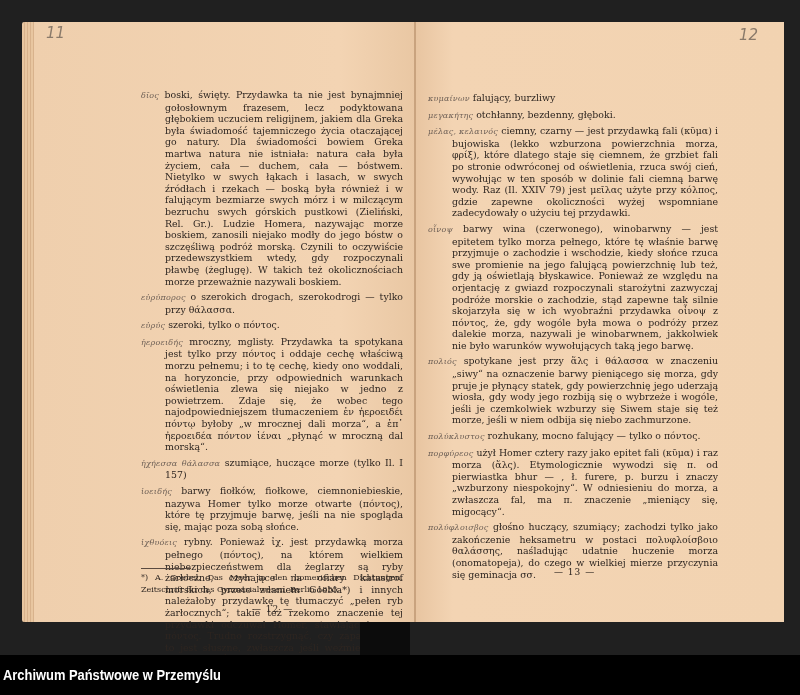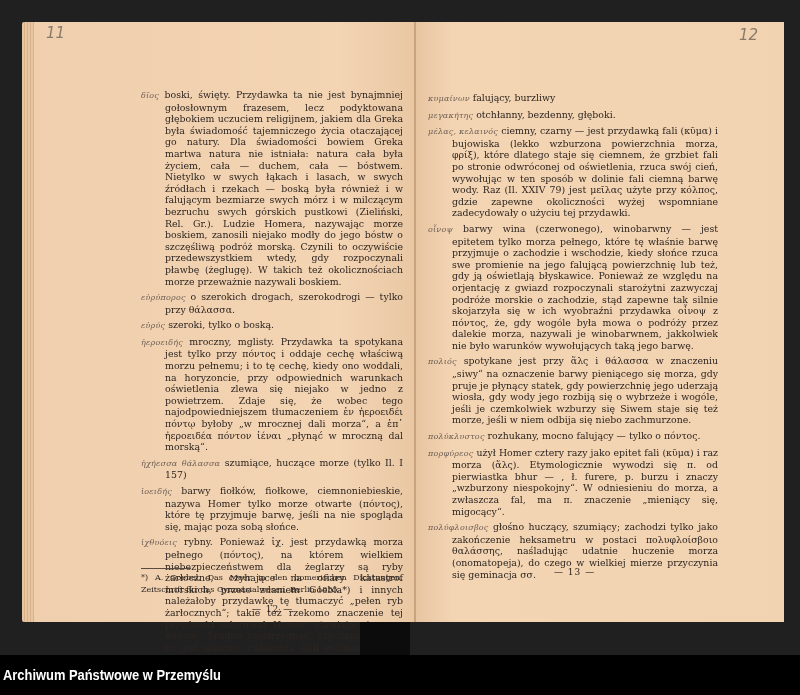--- a/index.html
+++ b/index.html
@@ -75,21 +75,21 @@
 
     <div class="text-block" style="top:63px;">
       <div id="left-entries">
           <div class="entry">
             <span class="body"><span class="greek">δῖος</span> <span>boski, święty. Przydawka ta nie jest bynajmniej gołosłownym frazesem, lecz podyktowana głębokiem uczuciem religijnem, jakiem dla Greka była świadomość tajemniczego życia otaczającej go natury. Dla świadomości bowiem Greka martwa natura nie istniała: natura cała była życiem, cała — duchem, cała — bóstwem. Nietylko w swych łąkach i lasach, w swych źródłach i rzekach — boską była również i w falującym bezmiarze swych mórz i w milczącym bezruchu swych górskich pustkowi (Zieliński, Rel. Gr.). Ludzie Homera, nazywając morze boskiem, zanosili niejako modły do jego bóstw o szczęśliwą podróż morską. Czynili to oczywiście przedewszystkiem wtedy, gdy rozpoczynali pławbę (żeglugę). W takich też okolicznościach morze przeważnie nazywali boskiem.</span></span>
           </div>
           <div class="entry">
             <span class="body"><span class="greek">εὐρύπορος</span> <span>o szerokich drogach, szerokodrogi — tylko przy θάλασσα.</span></span>
           </div>
           <div class="entry">
-            <span class="body"><span class="greek">εὐρύς</span> <span>szeroki, tylko o boską.</span></span>
+            <span class="body"><span class="greek">εὐρύς</span> <span>szeroki, tylko o πόντος.</span></span>
           </div>
           <div class="entry">
             <span class="body"><span class="greek">ἠεροειδής</span> <span>mroczny, mglisty. Przydawka ta spotykana jest tylko przy πόντος i oddaje cechę właściwą morzu pełnemu; i to tę cechę, kiedy ono woddali, na horyzoncie, przy odpowiednich warunkach oświetlenia zlewa się niejako w jedno z powietrzem. Zdaje się, że wobec tego najodpowiedniejszem tłumaczeniem ἐν ἠεροειδέι πόντῳ byłoby „w mrocznej dali morza“, a ἐπ᾽ ἠεροειδέα πόντον ἰέναι „płynąć w mroczną dal morską“.</span></span>
           </div>
           <div class="entry">
             <span class="body"><span class="greek">ἠχήεσσα θάλασσα</span> <span>szumiące, huczące morze (tylko Il. I 157)</span></span>
           </div>
           <div class="entry">
             <span class="body"><span class="greek">ἰοειδής</span> <span>barwy fiołków, fiołkowe, ciemnoniebieskie, nazywa Homer tylko morze otwarte (πόντος), które tę przyjmuje barwę, jeśli na nie spogląda się, mając poza sobą słońce.</span></span>
           </div>

